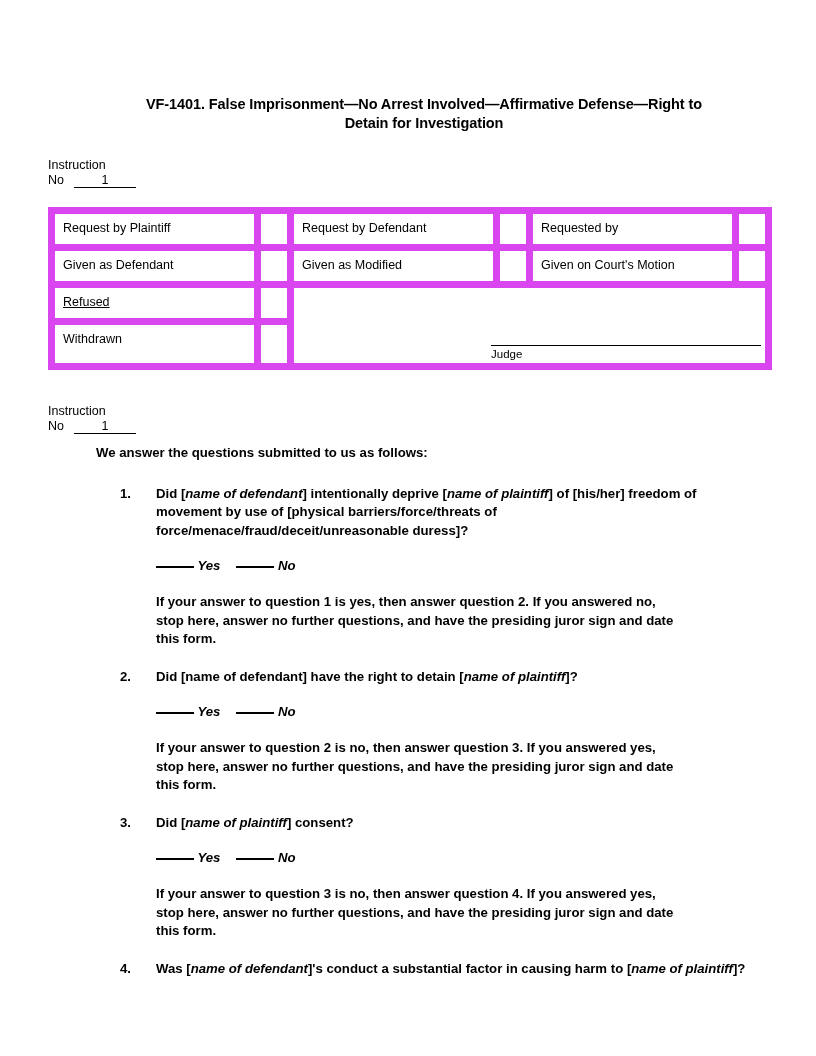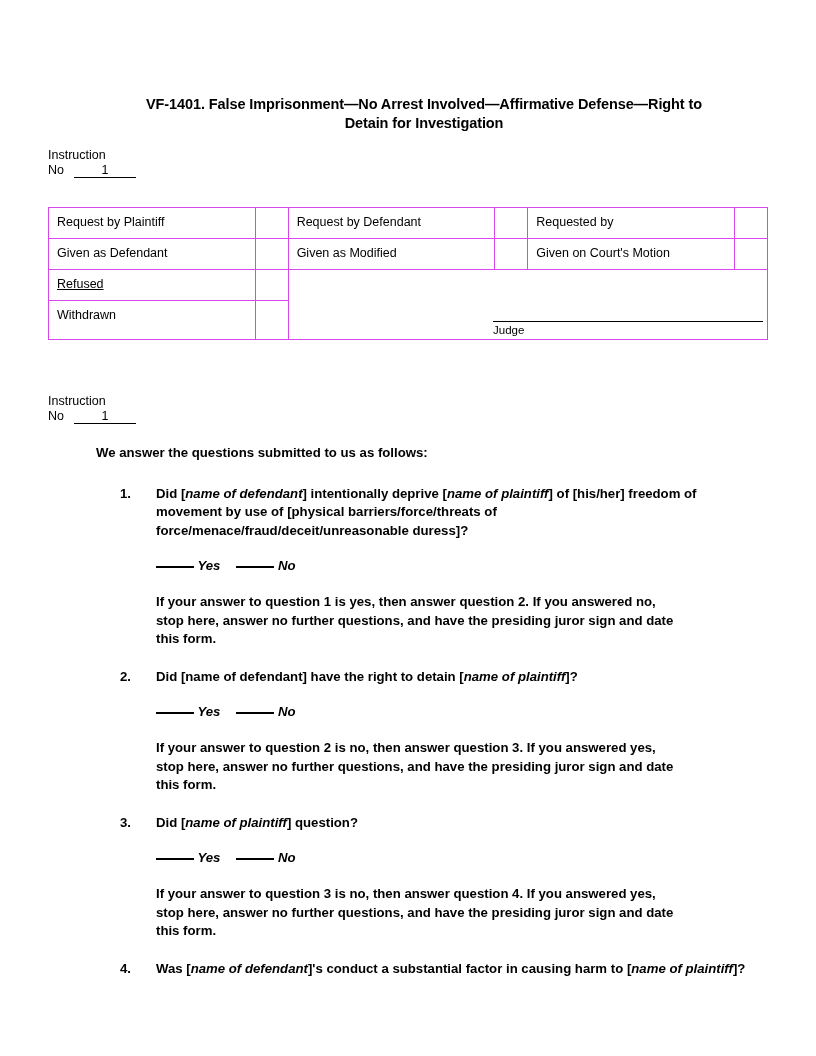--- a/index.html
+++ b/index.html
@@ -34,20 +34,21 @@
     font-weight: bold;
     line-height: 19px;
     letter-spacing: -0.1px;
   }
 
   
   .instr-block {
     position: absolute;
     font-size: 12.5px;
     line-height: 15px;
+    margin-top: 10px;
   }
   .instr-block .instr-word {
     display: block;
   }
   .instr-row {
     display: flex;
     align-items: flex-end;
     gap: 0px;
   }
   .instr-no-label {
@@ -71,21 +72,21 @@
   .disposition-table {
     position: absolute;
     left: 48px;
     top: 207px;
     width: 720px;
     border-collapse: collapse;
     table-layout: fixed;
     font-size: 12.5px;
   }
   .disposition-table td {
-    border: 1px solid #d946ef;
+    border: 7px solid #d946ef;
     padding: 7px 8px 7px 8px;
     vertical-align: top;
     line-height: 15px;
   }
   .disposition-table td.check-cell {
     padding: 0;
   }
   .row-tall td { height: 16px; }
   .row-refused td { height: 16px; text-decoration: underline; }
   .row-withdrawn td { height: 24px; }
@@ -251,21 +252,21 @@
         <div class="q-spacer"></div>
         <div class="qitem">
           <span class="qnum">2.</span>
           <p class="qtext"><span>Did [name of defendant] have the right to detain [</span><em>name of plaintiff</em><span>]?</span></p>
         </div>
         <div class="answer-line"><span class="blank"></span><span> Yes</span><span class="ans-gap"></span><span class="blank"></span><span> No</span></div>
         <p class="note">If your answer to question 2 is no, then answer question 3. If you answered yes, stop here, answer no further questions, and have the presiding juror sign and date this form.</p>
         <div class="q-spacer"></div>
         <div class="qitem">
           <span class="qnum">3.</span>
-          <p class="qtext"><span>Did [</span><em>name of plaintiff</em><span>] question?</span></p>
+          <p class="qtext"><span>Did [</span><em>name of plaintiff</em><span>] consent?</span></p>
         </div>
         <div class="answer-line"><span class="blank"></span><span> Yes</span><span class="ans-gap"></span><span class="blank"></span><span> No</span></div>
         <p class="note">If your answer to question 3 is no, then answer question 4. If you answered yes, stop here, answer no further questions, and have the presiding juror sign and date this form.</p>
         <div class="q-spacer"></div>
         <div class="qitem">
           <span class="qnum">4.</span>
           <p class="qtext"><span>Was [</span><em>name of defendant</em><span>]'s conduct a substantial factor in causing harm to [</span><em>name of plaintiff</em><span>]?</span></p>
         </div>
       </div>
   </div>

